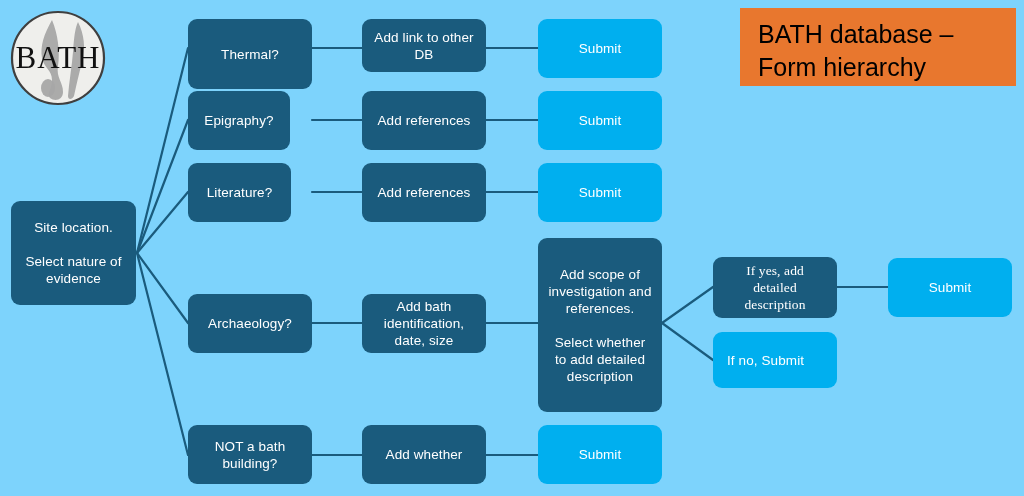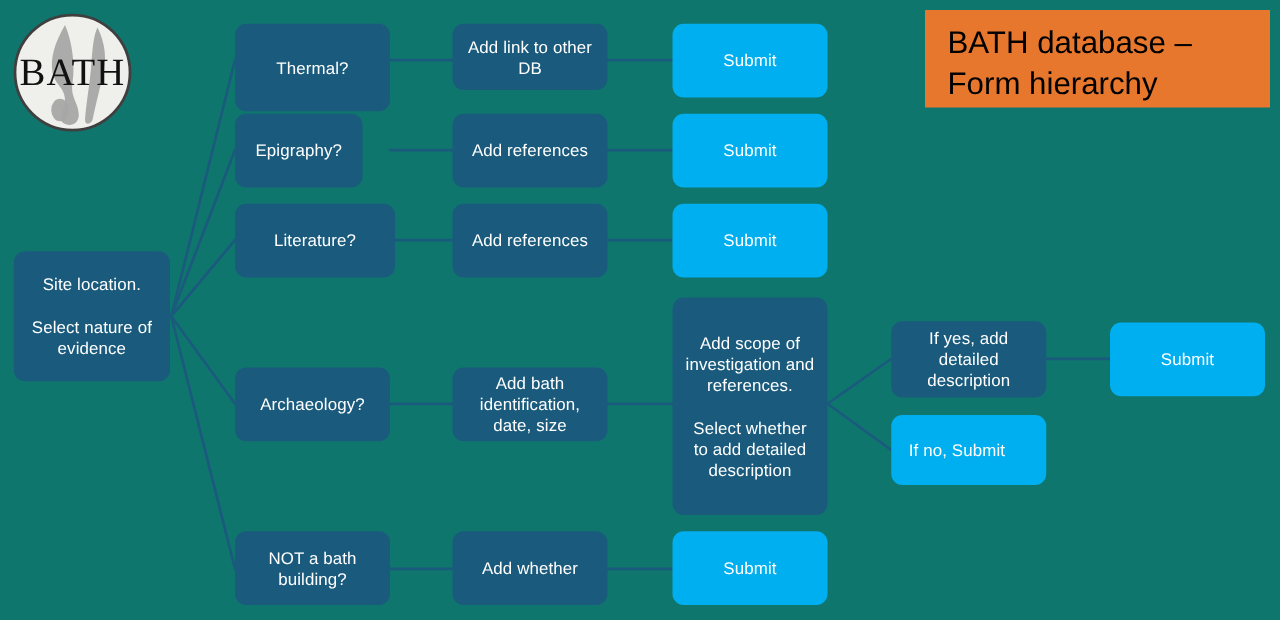--- a/index.html
+++ b/index.html
@@ -8,21 +8,21 @@
     padding: 0;
     background: #ffffff;
   }
   body {
     font-family: "Liberation Sans", sans-serif;
   }
   #canvas {
     position: relative;
     width: 1024px;
     height: 496px;
-    background: #0f766e;
+    background: #7dd3fc;
     overflow: hidden;
   }
   #edges {
     position: absolute;
     left: 0;
     top: 0;
     width: 1024px;
     height: 496px;
     pointer-events: none;
   }
@@ -134,36 +134,36 @@
 
   <div class="node dark" style="left:188px; top:19px; width:124px; height:70px;">Thermal?</div>
   <div class="node dark" style="left:362px; top:19px; width:124px; height:53px;">Add link to other
 DB</div>
   <div class="node light" style="left:538px; top:19px; width:124px; height:59px;">Submit</div>
 
   <div class="node dark" style="left:188px; top:91px; width:102px; height:59px;">Epigraphy?</div>
   <div class="node dark" style="left:362px; top:91px; width:124px; height:59px;">Add references</div>
   <div class="node light" style="left:538px; top:91px; width:124px; height:59px;">Submit</div>
 
-  <div class="node dark" style="left:188px; top:163px; width:128px; height:59px;">Literature?</div>
+  <div class="node dark" style="left:188px; top:163px; width:103px; height:59px;">Literature?</div>
   <div class="node dark" style="left:362px; top:163px; width:124px; height:59px;">Add references</div>
   <div class="node light" style="left:538px; top:163px; width:124px; height:59px;">Submit</div>
 
   <div class="node dark" style="left:188px; top:294px; width:124px; height:59px;">Archaeology?</div>
   <div class="node dark" style="left:362px; top:294px; width:124px; height:59px;">Add bath
 identification,
 date, size</div>
   <div class="node dark" style="left:538px; top:238px; width:124px; height:174px;">Add scope of
 investigation and
 references.
 
 Select whether
 to add detailed
 description</div>
-  <div class="node dark" style="left:713px; top:257px; width:124px; height:61px;">If yes, add
+  <div class="node dark" style="left:713px; top:257px; width:124px; height:61px;font-family:Liberation Serif, serif;">If yes, add
 detailed
 description</div>
   <div class="node light" style="left:888px; top:258px; width:124px; height:59px;">Submit</div>
   <div class="node dark" style="left:188px; top:425px; width:124px; height:59px;">NOT a bath
 building?</div>
 
   <div class="node light lefttext" style="left:713px; top:332px; width:124px; height:56px;">If no, Submit</div>
   <div class="node dark" style="left:362px; top:425px; width:124px; height:59px;">Add whether</div>
   <div class="node light" style="left:538px; top:425px; width:124px; height:59px;">Submit</div>
 

